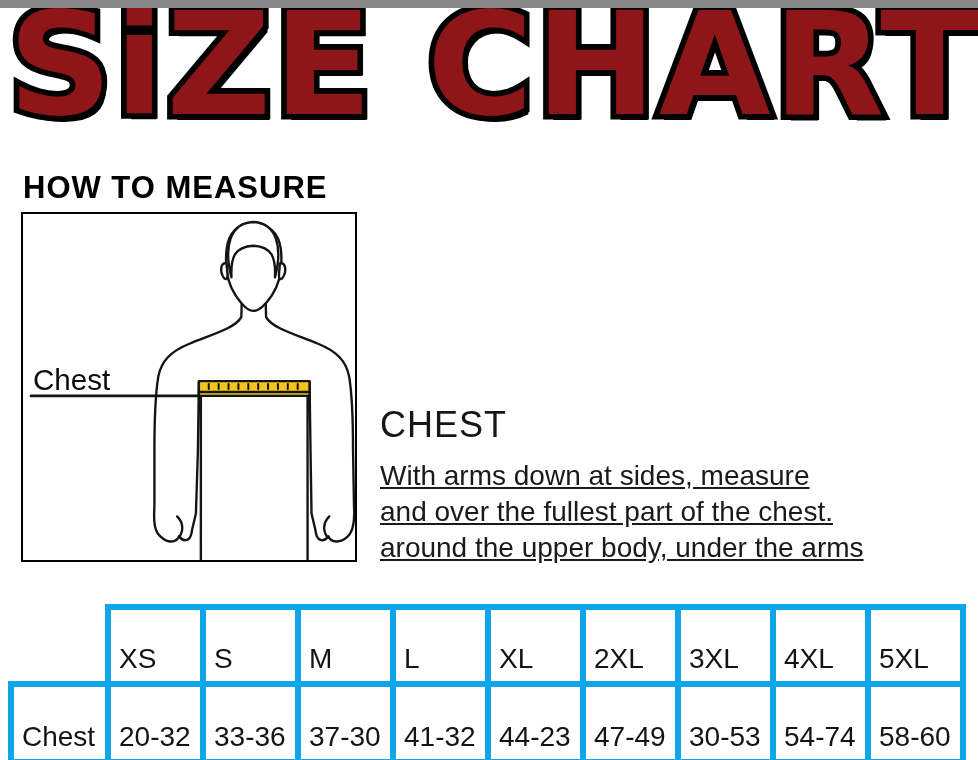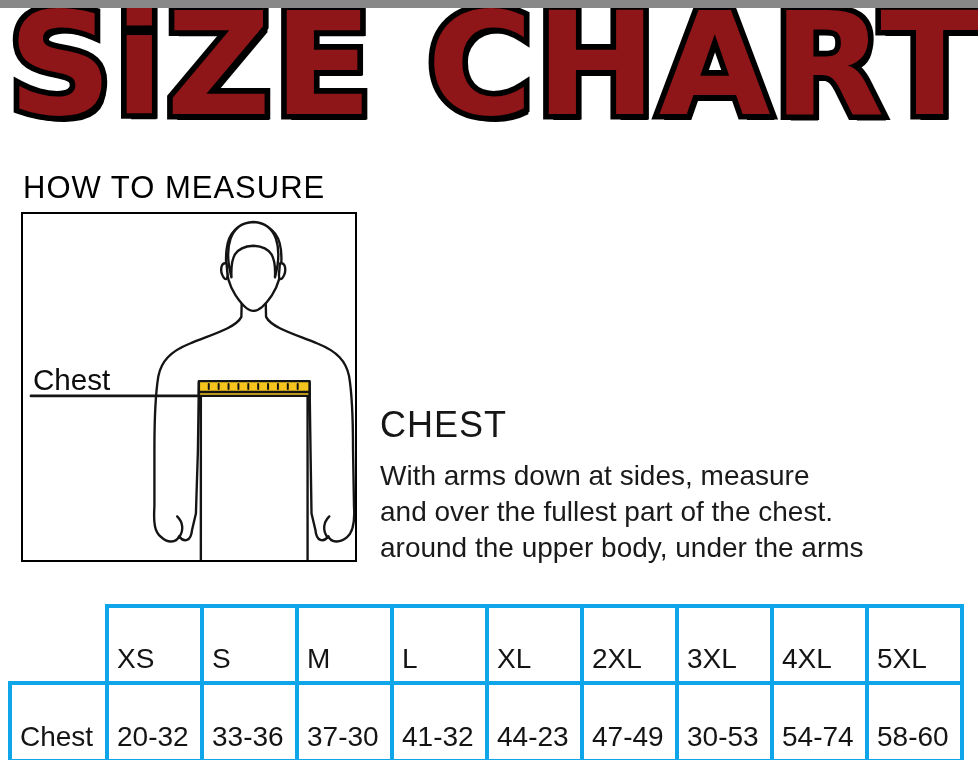--- a/index.html
+++ b/index.html
@@ -21,45 +21,45 @@
   .title-stroke {
     color:#000;
     -webkit-text-stroke:10px #000;
     text-shadow:4px 6px 0 #000, -3px 4px 0 #000;
   }
   .title-fill { color:#8E1518; }
 
   
   .how-heading {
     position:absolute; left:23px; top:162px;
-    font-size:31px; font-weight:400; letter-spacing:1px; color:#000;
+    font-size:31px; font-weight:700; letter-spacing:1px; color:#000;
   }
   .chest-heading {
     position:absolute; left:380px; top:396px;
     font-size:36px; font-weight:400; letter-spacing:1px; color:#161616;
   }
   .chest-copy {
     position:absolute; left:380px; top:450px;
-    font-size:28px; line-height:36px; font-weight:400; color:#1a1a1a;
+    font-size:28px; line-height:36px; font-weight:400; color:#1a1a1a;text-decoration:underline;
   }
 
   
   .diagram-box {
     position:absolute; left:21px; top:204px; width:336px; height:350px;
     border:2px solid #000; background:#fff;
   }
   .diagram-box svg { display:block; width:100%; height:100%; }
 
   
   table.size-table {
     position:absolute; left:8px; top:596px;
     border-collapse:collapse; table-layout:fixed;
   }
   table.size-table td {
-    border:4px solid #0ea5e9; vertical-align:bottom;
+    border:6px solid #0ea5e9; vertical-align:bottom;
     padding:0 0 6px 8px; font-size:28px; color:#141414;
     overflow:hidden; white-space:nowrap;
   }
   table.size-table td.corner { border:none; }
   tr.header-row { height:77px; }
   tr.data-row   { height:78px; }
 </style>
 </head>
 <body>
 

